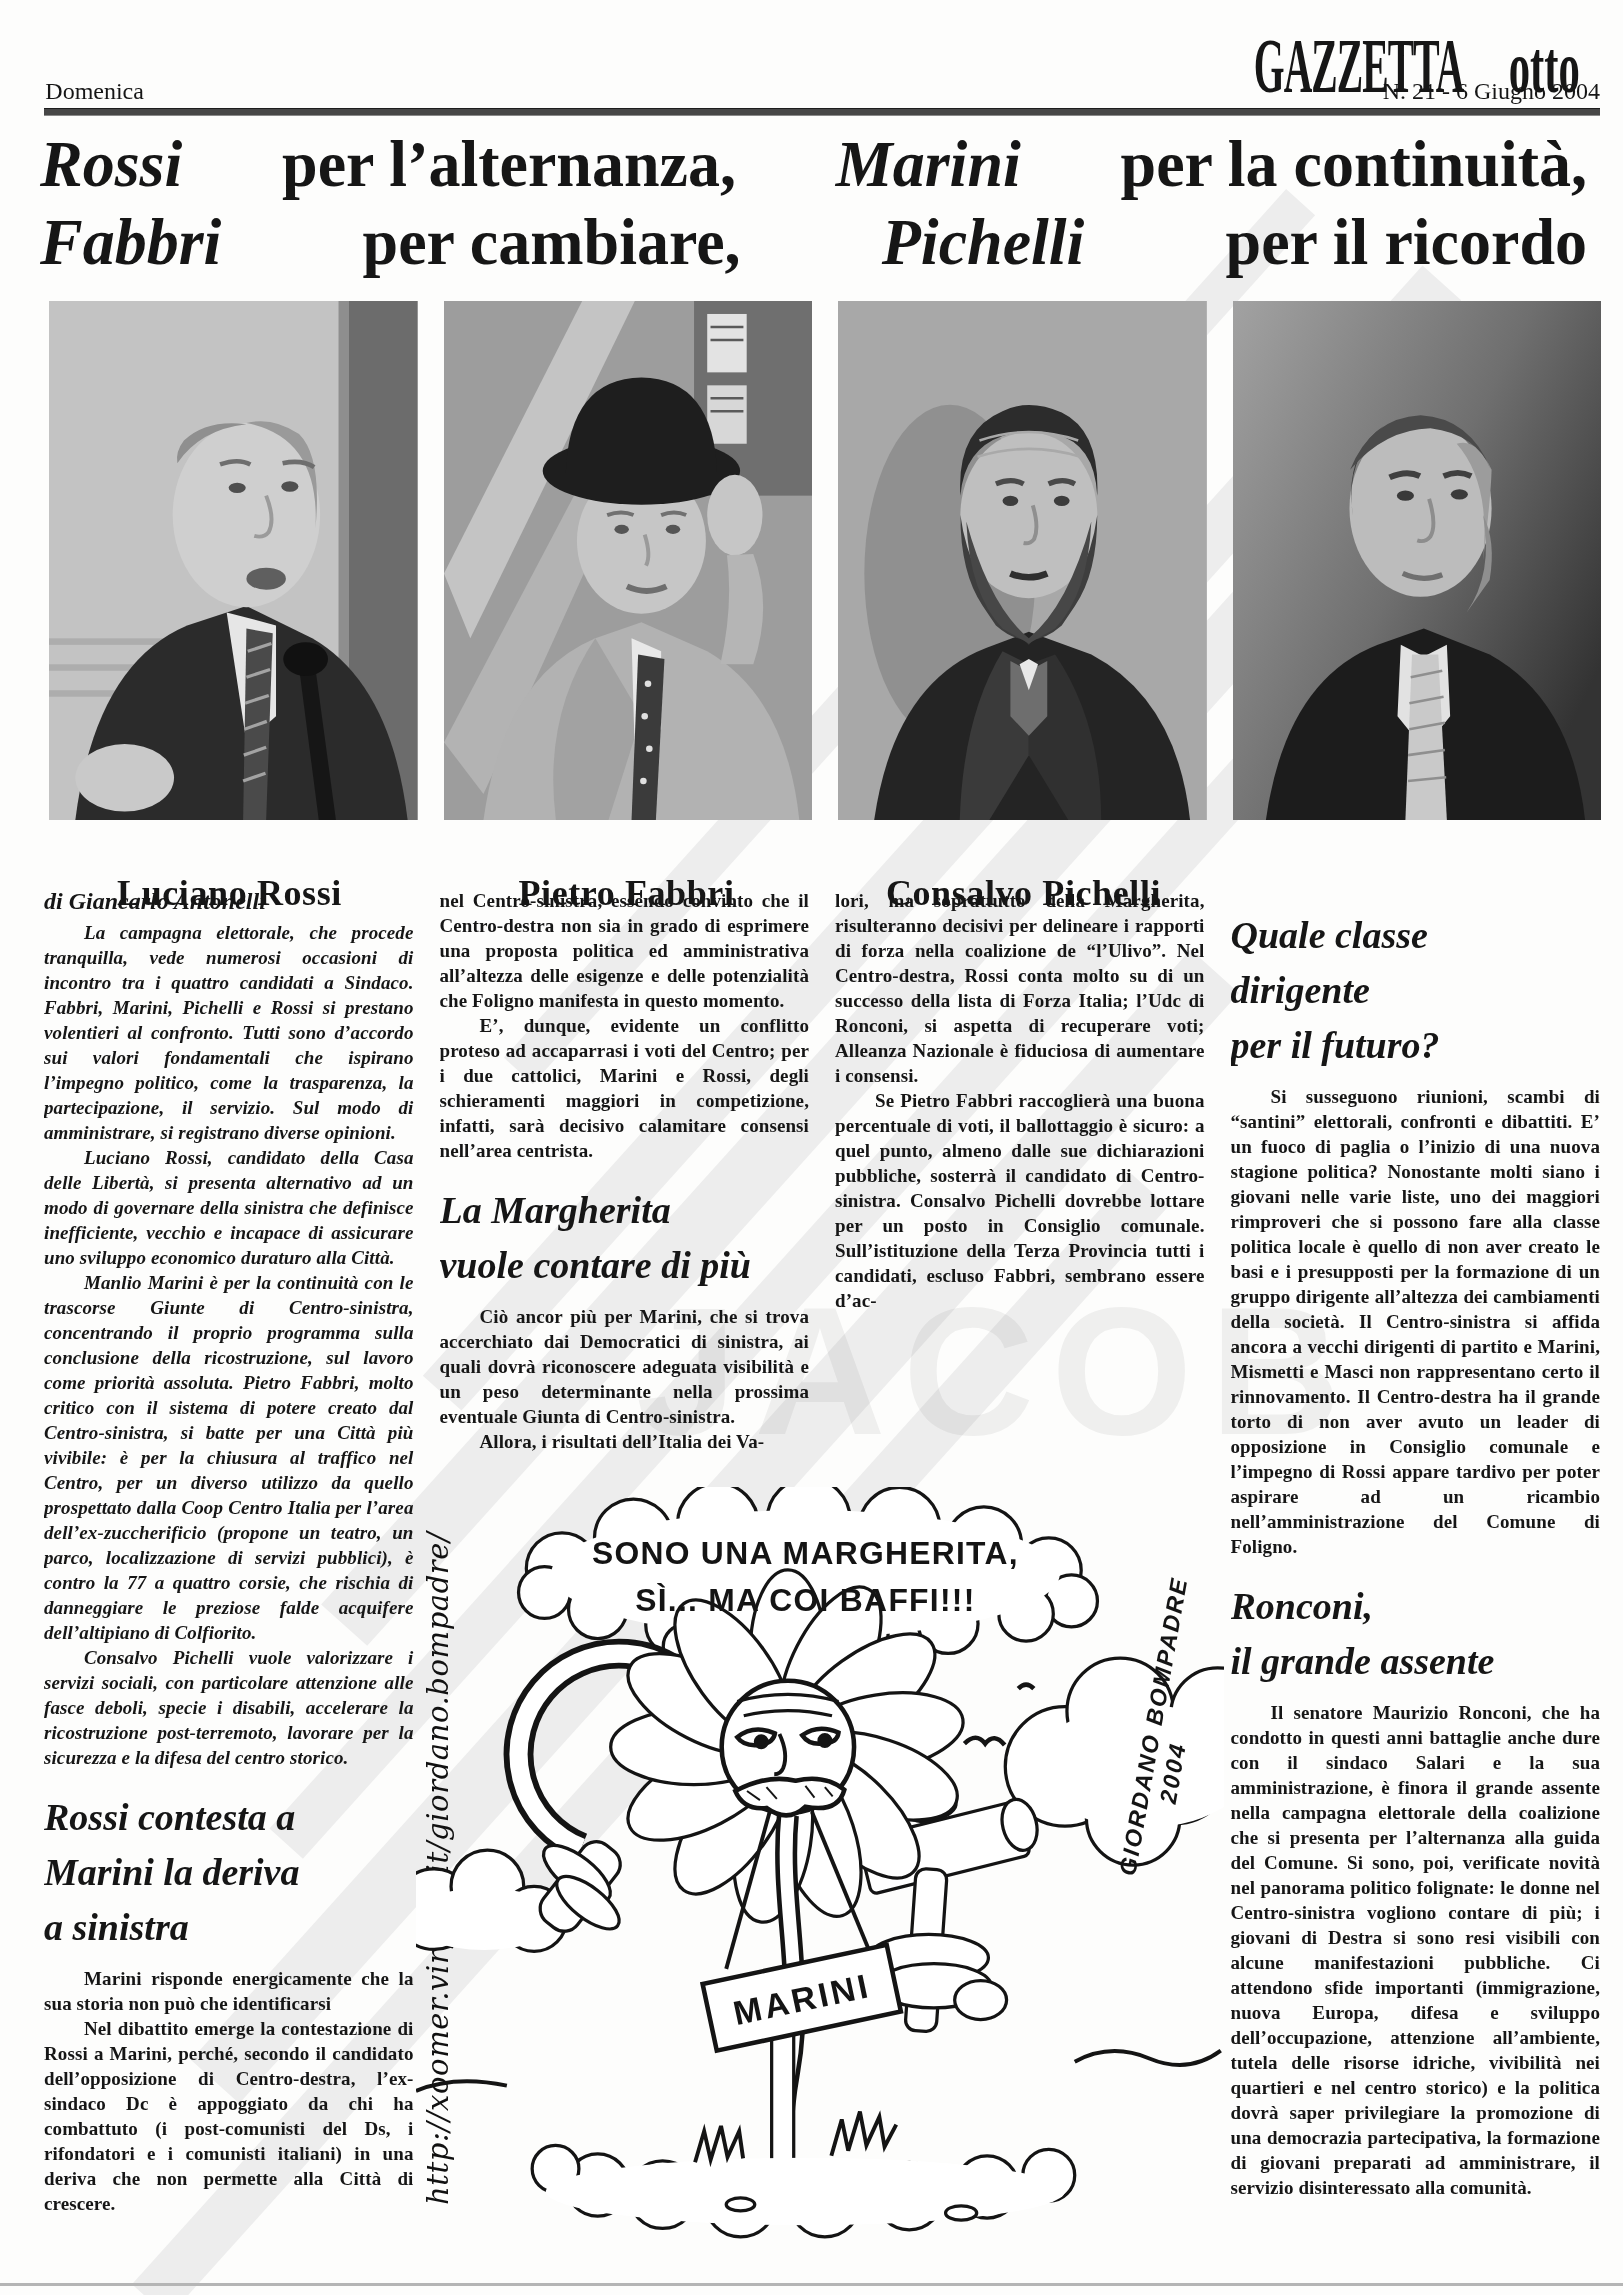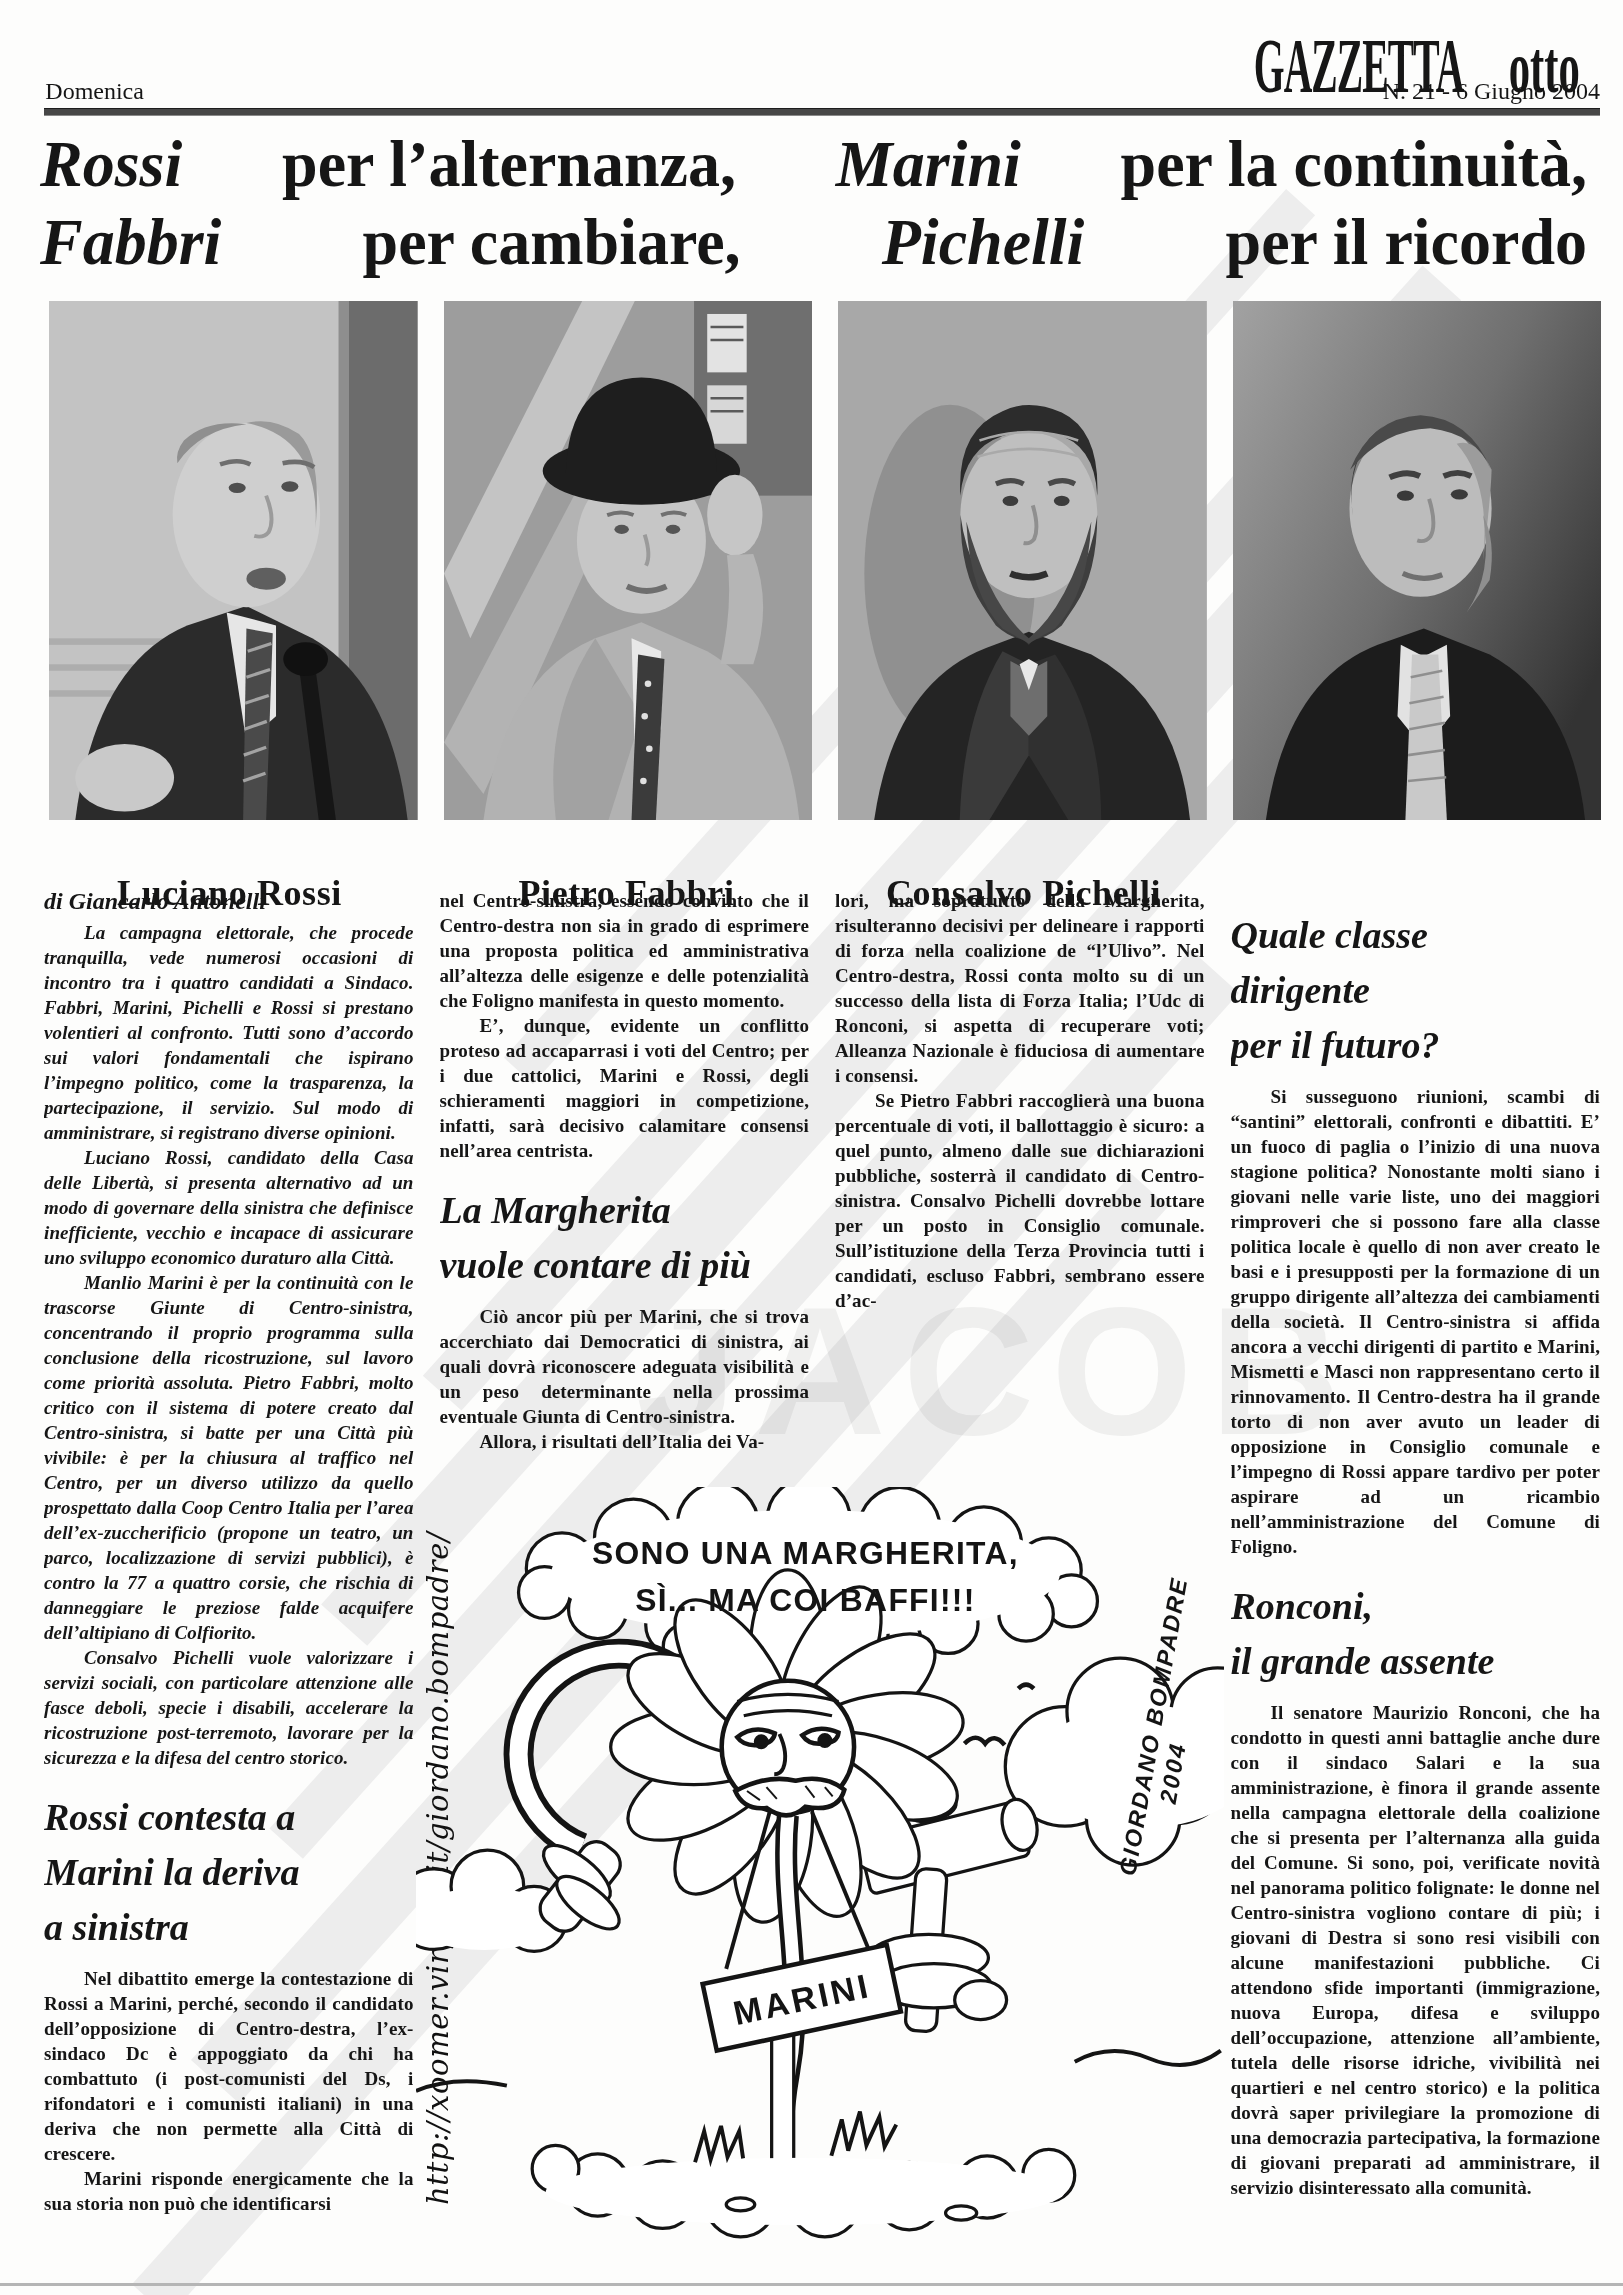--- a/index.html
+++ b/index.html
@@ -230,22 +230,22 @@
   <div class="cols">
     <div class="col">
         <div class="byline">di Giancarlo Antonelli</div>
         <p class="body it ind">La campagna elettorale, che procede tranquilla, vede numerosi occasioni di incontro tra i quattro candidati a Sindaco. Fabbri, Marini, Pichelli e Rossi si prestano volentieri al confronto. Tutti sono d’accordo sui valori fondamentali che ispirano l’impegno politico, come la trasparenza, la partecipazione, il servizio. Sul modo di amministrare, si registrano diverse opinioni.</p>
         <p class="body it ind">Luciano Rossi, candidato della Casa delle Libertà, si presenta alternativo ad un modo di governare della sinistra che definisce inefficiente, vecchio e incapace di assicurare uno sviluppo economico duraturo alla Città.</p>
         <p class="body it ind">Manlio Marini è per la continuità con le trascorse Giunte di Centro-sinistra, concentrando il proprio programma sulla conclusione della ricostruzione, sul lavoro come priorità assoluta. Pietro Fabbri, molto critico con il sistema di potere creato dal Centro-sinistra, si batte per una Città più vivibile: è per la chiusura al traffico nel Centro, per un diverso utilizzo da quello prospettato dalla Coop Centro Italia per l’area dell’ex-zuccherificio (propone un teatro, un parco, localizzazione di servizi pubblici), è contro la 77 a quattro corsie, che rischia di danneggiare le preziose falde acquifere dell’altipiano di Colfiorito.</p>
         <p class="body it ind">Consalvo Pichelli vuole valorizzare i servizi sociali, con particolare attenzione alle fasce deboli, specie i disabili, accelerare la ricostruzione post-terremoto, lavorare per la sicurezza e la difesa del centro storico.</p>
         <div class="subhead">Rossi contesta a
 Marini la deriva
 a sinistra</div>
+        <p class="body ind">Marini risponde energicamente che la sua storia non può che identificarsi</p>
         <p class="body ind">Nel dibattito emerge la contestazione di Rossi a Marini, perché, secondo il candidato dell’opposizione di Centro-destra, l’ex-sindaco Dc è appoggiato da chi ha combattuto (i post-comunisti del Ds, i rifondatori e i comunisti italiani) in una deriva che non permette alla Città di crescere.</p>
-        <p class="body ind">Marini risponde energicamente che la sua storia non può che identificarsi</p>
       </div>
     <div class="col">
         <p class="body">nel Centro-sinistra, essendo convinto che il Centro-destra non sia in grado di esprimere una proposta politica ed amministrativa all’altezza delle esigenze e delle potenzialità che Foligno manifesta in questo momento.</p>
         <p class="body ind">E’, dunque, evidente un conflitto proteso ad accaparrasi i voti del Centro; per i due cattolici, Marini e Rossi, degli schieramenti maggiori in competizione, infatti, sarà decisivo calamitare consensi nell’area centrista.</p>
         <div class="subhead">La Margherita
 vuole contare di più</div>
         <p class="body ind">Ciò ancor più per Marini, che si trova accerchiato dai Democratici di sinistra, ai quali dovrà riconoscere adeguata visibilità e un peso determinante nella prossima eventuale Giunta di Centro-sinistra.</p>
         <p class="body ind">Allora, i risultati dell’Italia dei Va-</p>
       </div>
     <div class="col">

